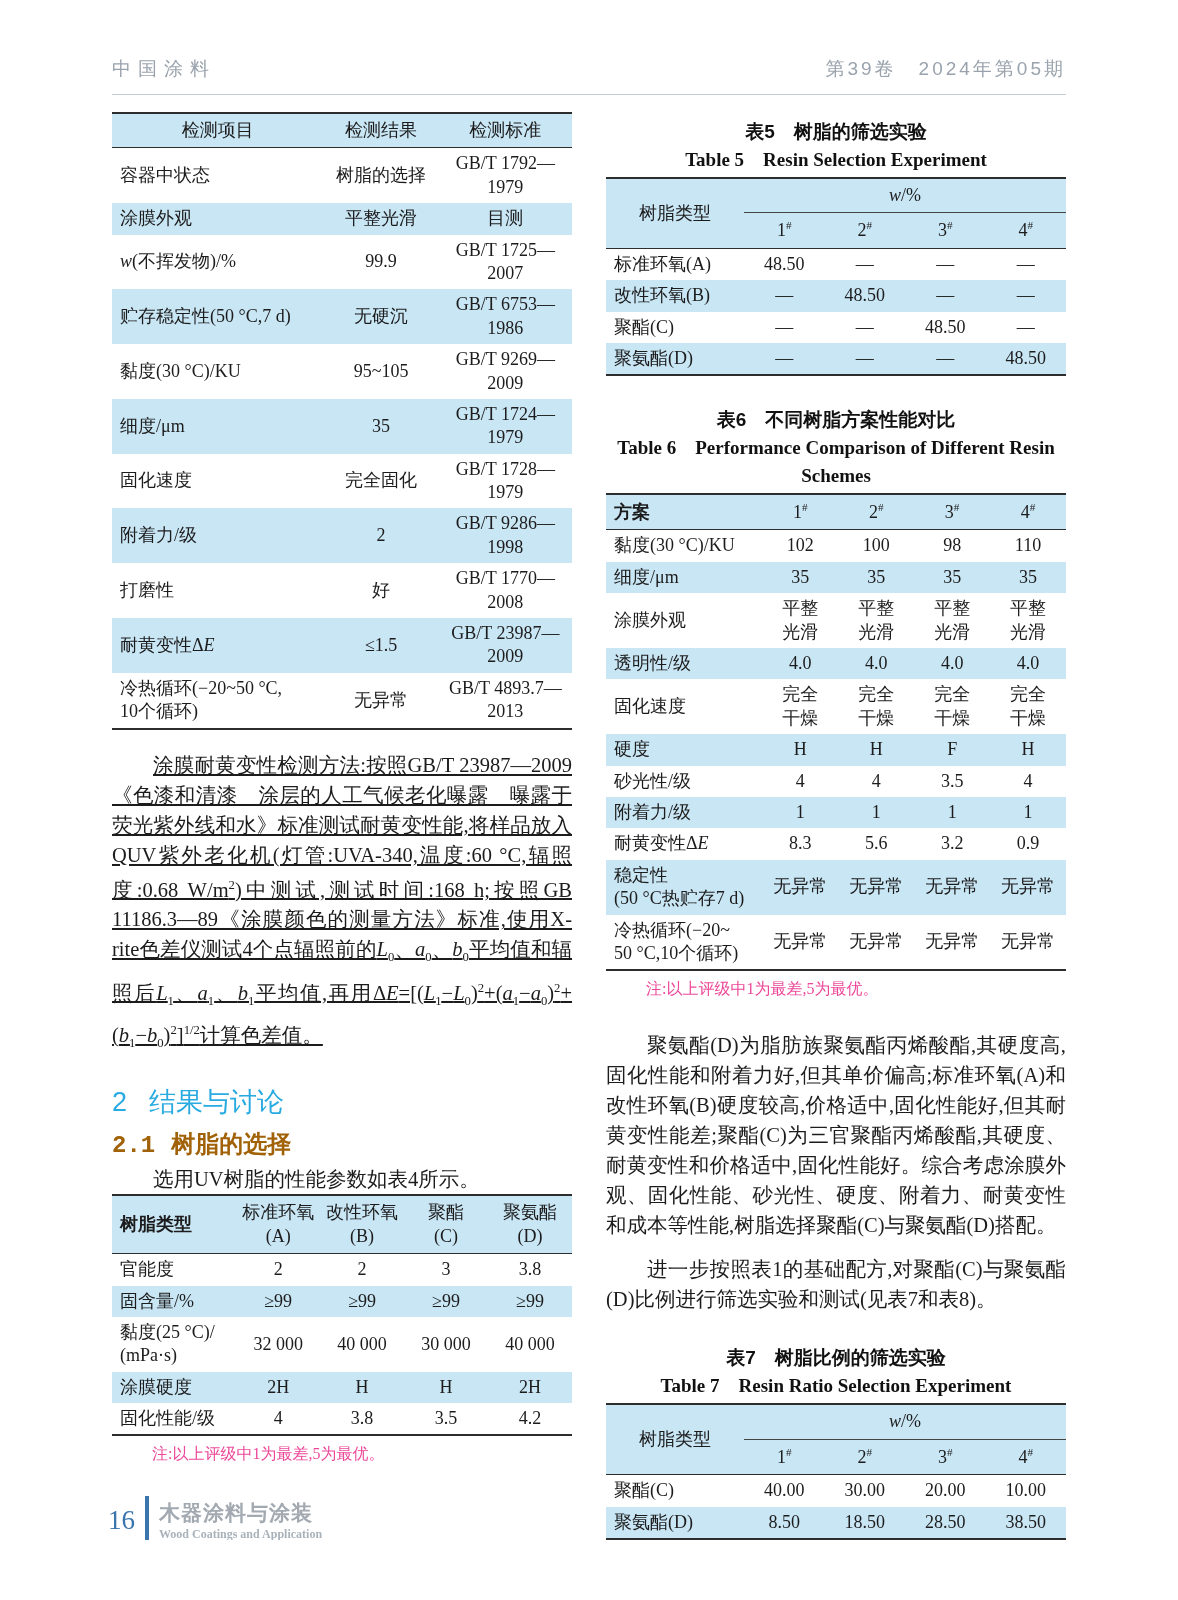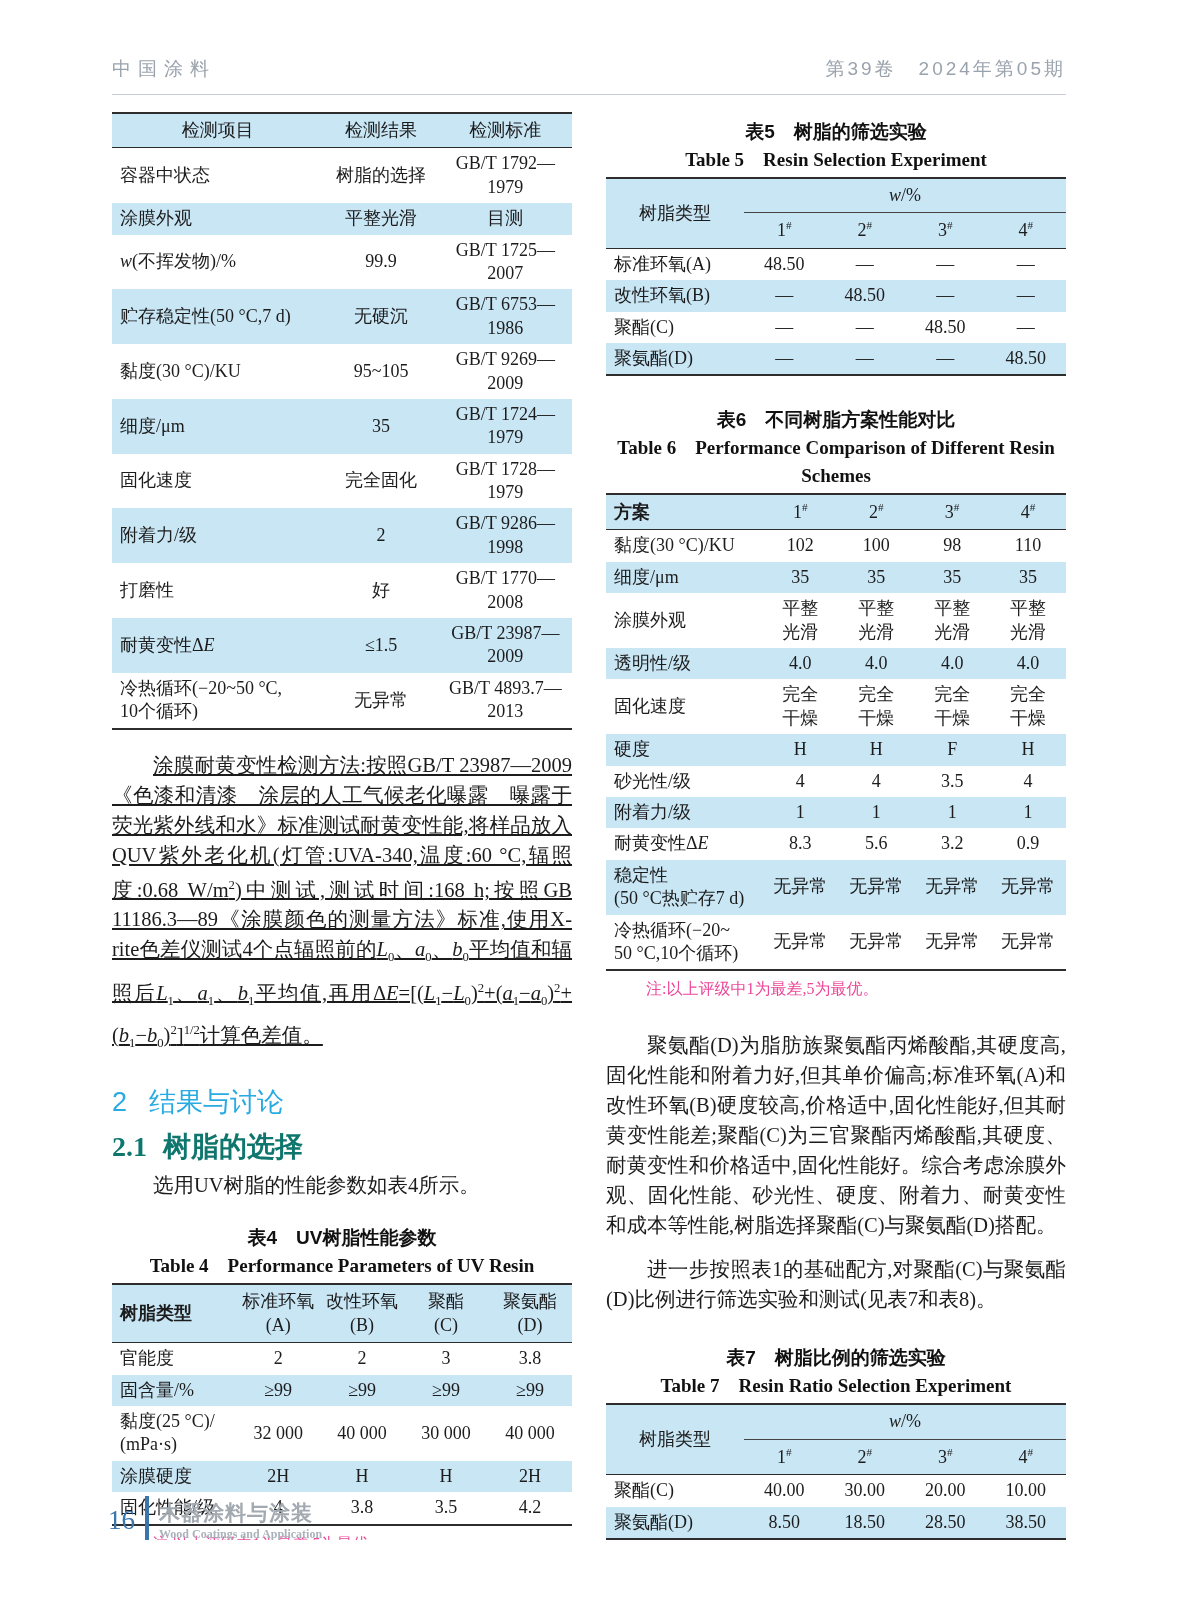--- a/index.html
+++ b/index.html
@@ -34,22 +34,22 @@
   .tbl th.wspan{border-bottom:1px solid #444;font-style:normal;}
   .tbl th.wspan i{font-family:"Liberation Serif",serif;}
   sup{font-size:62%;}
   sub{font-size:62%;}
   
   .body-p{font-size:20.5px;line-height:30px;text-align:justify;text-indent:2em;margin:14px 0 0;}
   .firstp{margin-top:20px;text-decoration:underline;}
   h2.sec{font-family:"Liberation Sans","DejaVu Sans",sans-serif;color:#29abe2;
          font-size:27px;font-weight:normal;margin:26px 0 6px;}
   h2.sec .num{margin-right:22px;}
-  h3.sec{font-family:Liberation Serif, serif;color:#0f766e;
-         font-size:28px;font-weight:bold;margin:8px 0 2px;}
+  h3.sec{font-family:Liberation Mono, monospace;color:#a16207;
+         font-size:24px;font-weight:bold;margin:8px 0 2px;}
   h3.sec .num{margin-right:16px;}
   .note{color:#ec4899;font-size:16px;margin:8px 0 0 40px;}
   
   .footer{position:absolute;left:108px;top:1496px;display:flex;align-items:center;}
   .pgnum{font-size:27px;color:#3a76ad;margin-right:10px;}
   .fbar{width:4px;height:48px;background:#3a76ad;margin-right:10px;}
   .fzh{font-family:"Liberation Sans","DejaVu Sans",sans-serif;font-weight:bold;
        font-size:21px;color:#a2a9b0;letter-spacing:1px;}
   .fen{font-family:"Liberation Serif","DejaVu Serif",serif;font-weight:bold;
        font-size:12px;color:#a9b2ba;}
@@ -143,24 +143,20 @@
       <p class="body-p firstp">涂膜耐黄变性检测方法:按照GB/T 23987—2009《色漆和清漆　涂层的人工气候老化曝露　曝露于荧光紫外线和水》标准测试耐黄变性能,将样品放入QUV紫外老化机(灯管:UVA-340,温度:60 °C,辐照度:0.68 W/m<sup>2</sup>)中测试,测试时间:168 h;按照GB 11186.3—89《涂膜颜色的测量方法》标准,使用X-rite色差仪测试4个点辐照前的<i>L</i><sub>0</sub>、<i>a</i><sub>0</sub>、<i>b</i><sub>0</sub>平均值和辐照后<i>L</i><sub>1</sub>、<i>a</i><sub>1</sub>、<i>b</i><sub>1</sub>平均值,再用Δ<i>E</i>=[(<i>L</i><sub>1</sub>−<i>L</i><sub>0</sub>)<sup>2</sup>+(<i>a</i><sub>1</sub>−<i>a</i><sub>0</sub>)<sup>2</sup>+(<i>b</i><sub>1</sub>−<i>b</i><sub>0</sub>)<sup>2</sup>]<sup>1/2</sup>计算色差值。</p>
 
       <h2 class="sec">
         <span class="num">2</span><span>结果与讨论</span>
       </h2>
       <h3 class="sec">
         <span class="num">2.1</span><span>树脂的选择</span>
       </h3>
       <p class="body-p" style="margin-top:4px;">选用UV树脂的性能参数如表4所示。</p>
 
-      <div class="cap mt1">
-        <div class="cap-zh">表4　UV树脂性能参数</div>
-        <div class="cap-en">Table 4　Performance Parameters of UV Resin</div>
-      </div>
       <table class="tbl t4">
         <colgroup>
             <col style="width:27%">
             <col style="width:18.25%">
             <col style="width:18.25%">
             <col style="width:18.25%">
             <col style="width:18.25%">
           </colgroup>
         <thead>
           <tr class="hline">

